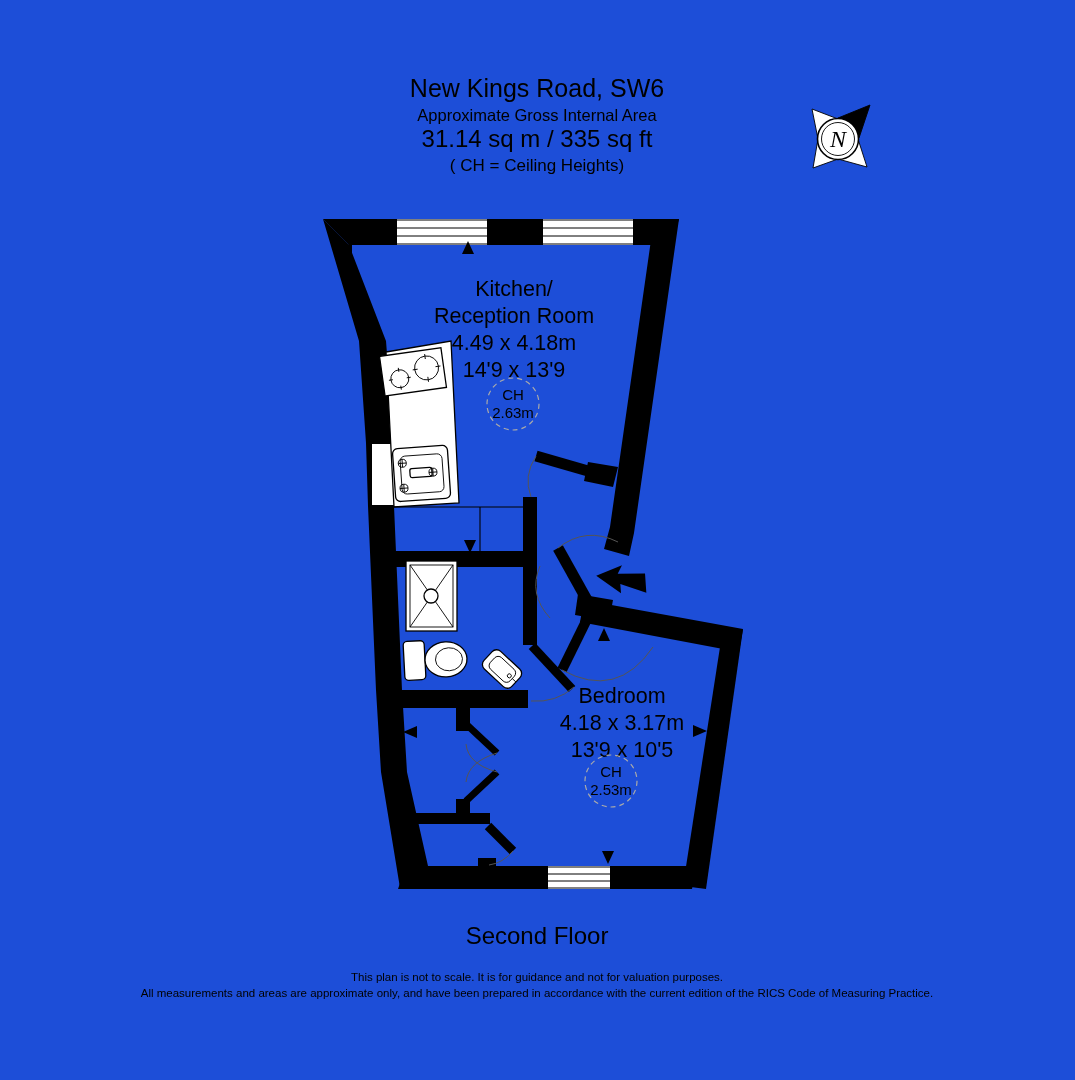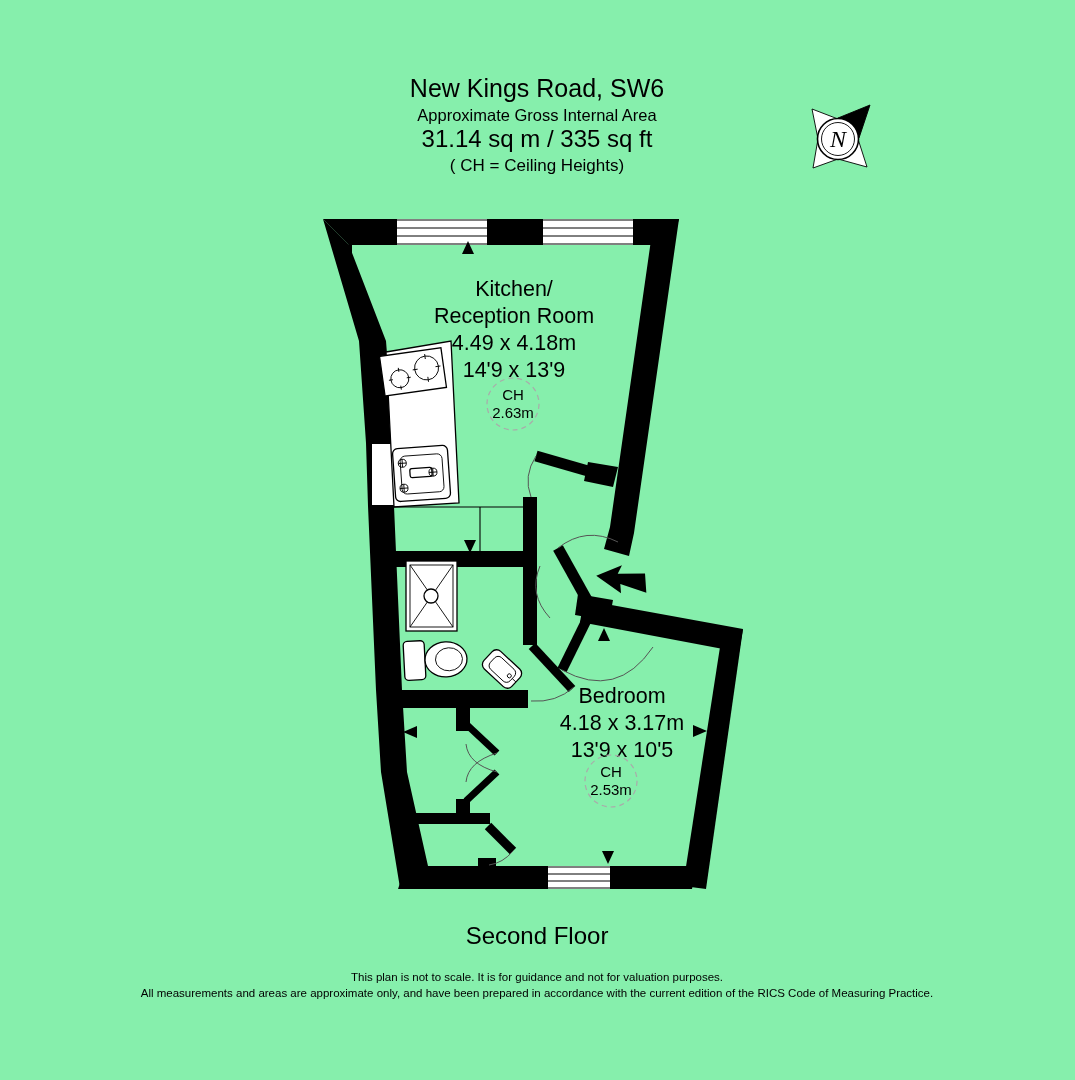--- a/index.html
+++ b/index.html
@@ -1,16 +1,16 @@
 <!DOCTYPE html>
 <html><head>
 <meta charset="utf-8">
 <style>
   html,body{margin:0;padding:0;background:#fff;}
-  #canvas{position:relative;width:1075px;height:1080px;background:#86efac;overflow:hidden;}
+  #canvas{position:relative;width:1075px;height:1080px;background:#1d4ed8;overflow:hidden;}
   svg{display:block;}
   text{font-family:"Liberation Sans","DejaVu Sans",sans-serif;fill:#000;text-anchor:middle;}
   .t-title{font-size:25px;}
   .t-sub{font-size:16.5px;}
   .t-area{font-size:24px;}
   .t-chnote{font-size:17px;}
   .t-room{font-size:21.5px;}
   .t-ch{font-size:15px;}
   .t-floor{font-size:24px;}
   .t-disc{font-size:11.5px;}

